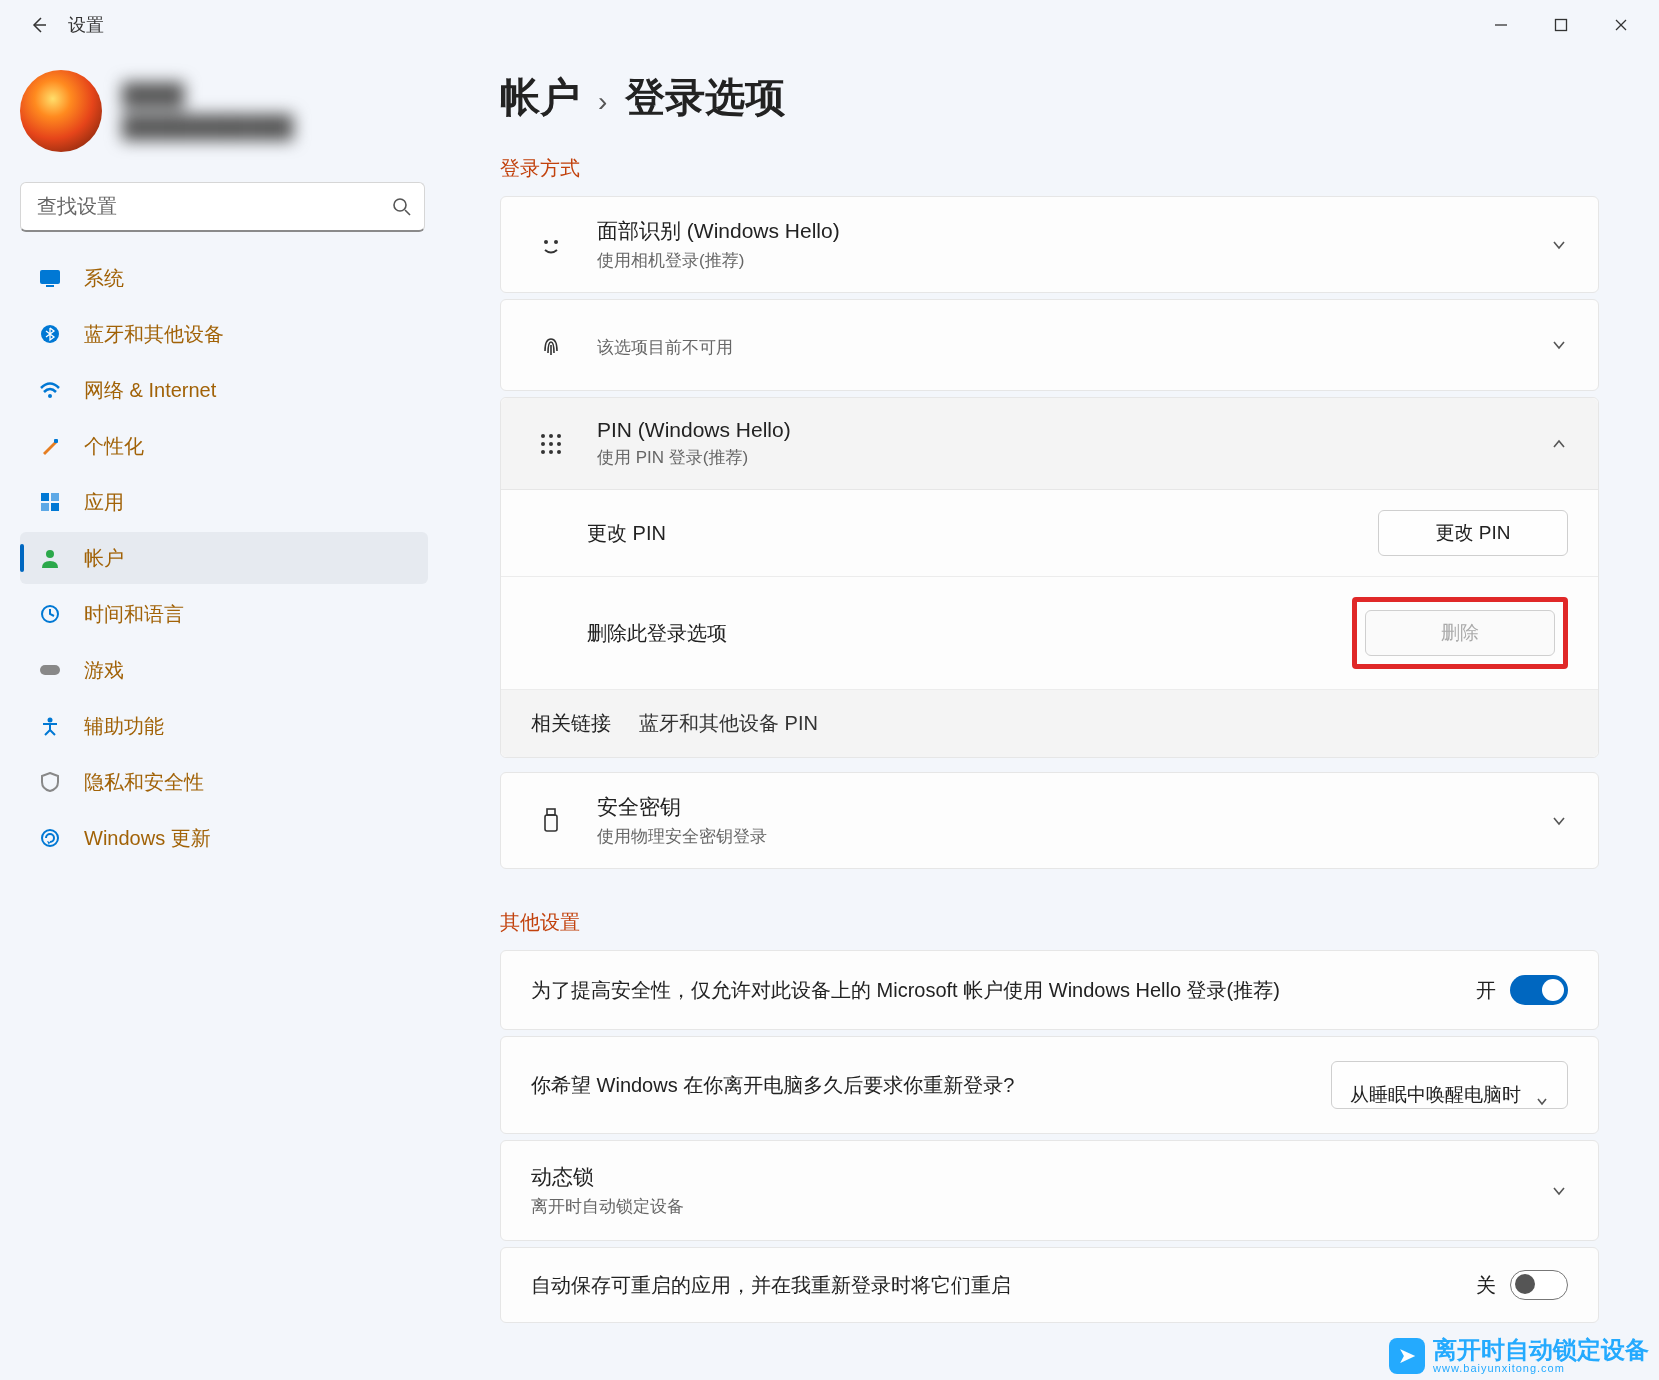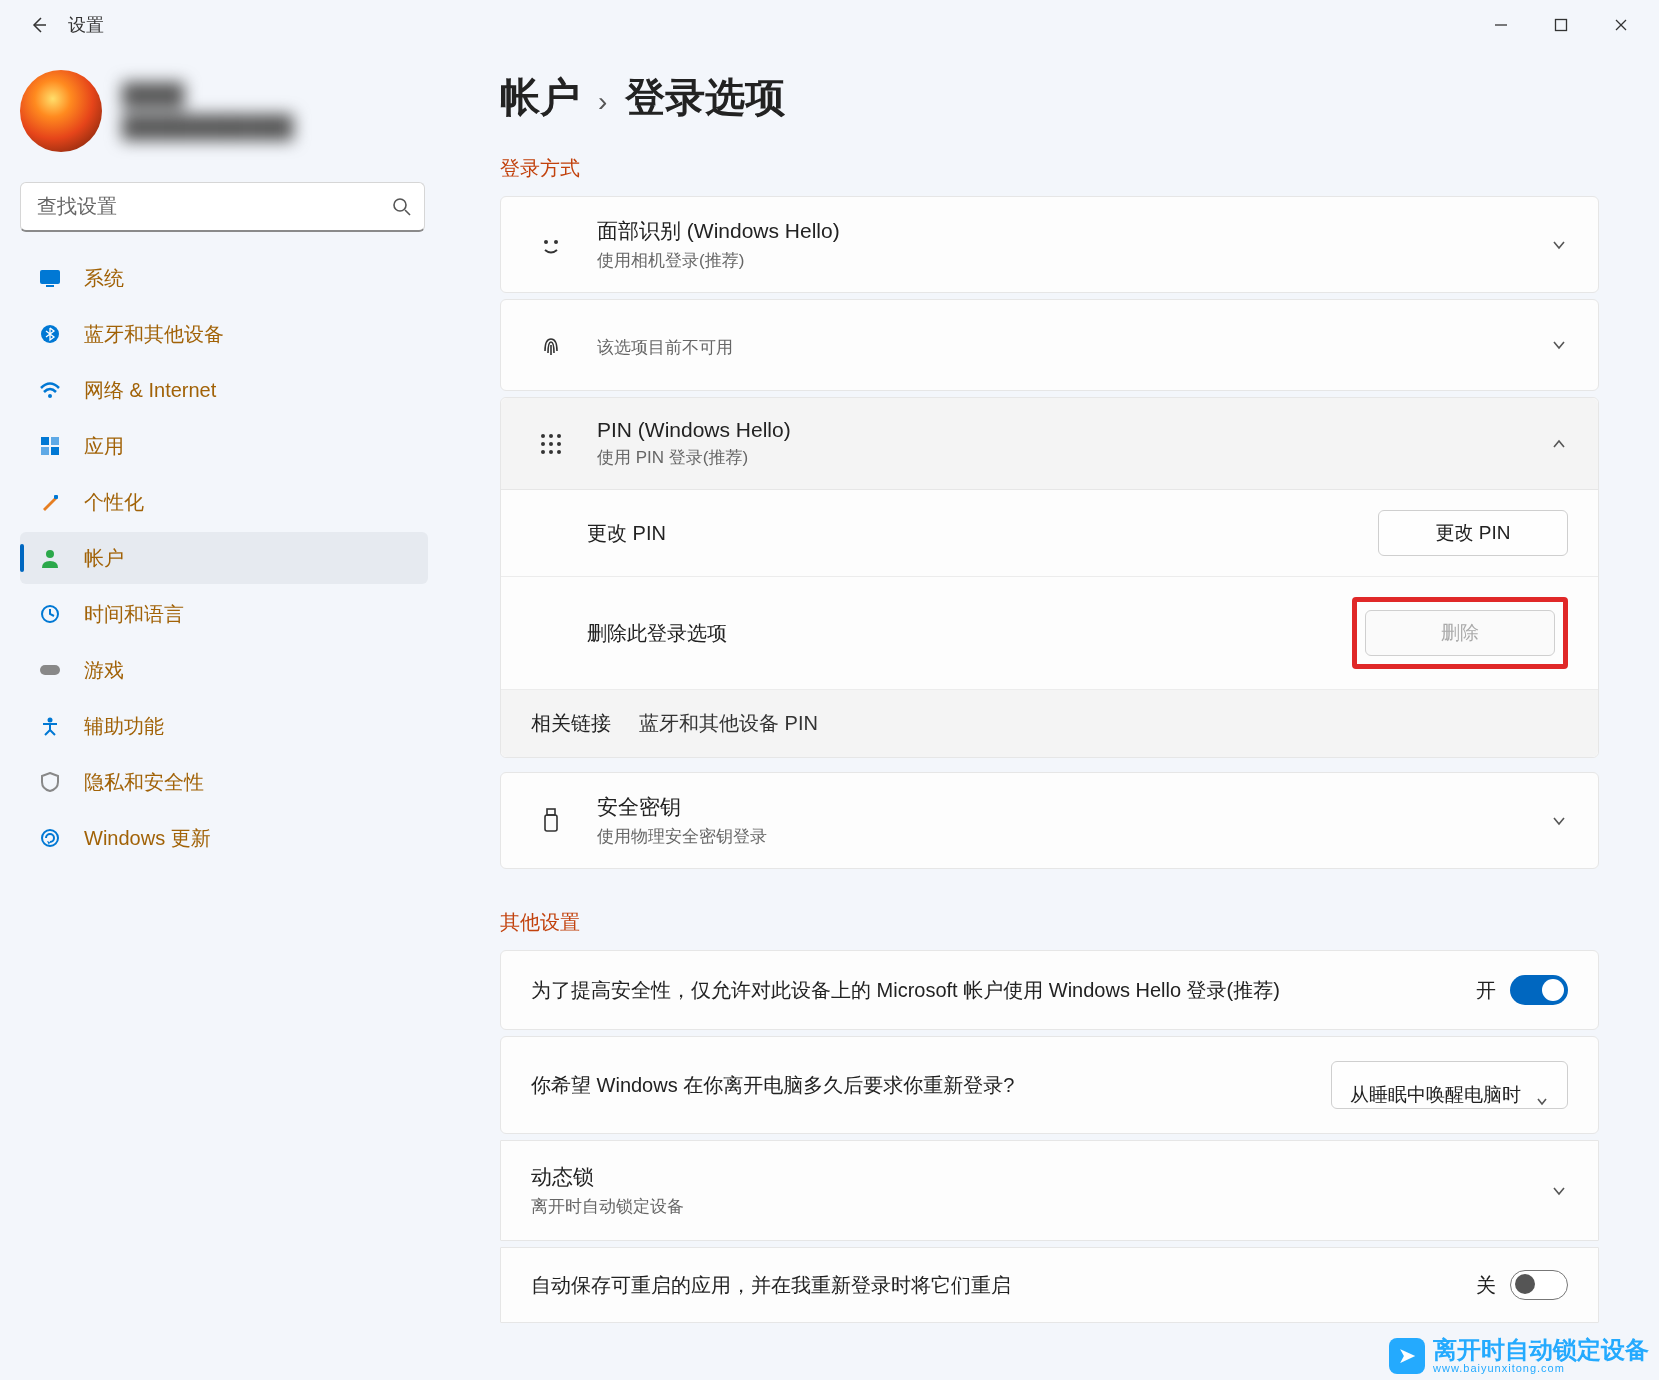--- a/index.html
+++ b/index.html
@@ -61,21 +61,21 @@
 .setting-sub { font-size: 17px; color: #666; margin-top: 4px; }
 .toggle-label { font-size: 20px; color: #222; margin-right: 14px; }
 .toggle { width: 58px; height: 30px; border-radius: 15px; position: relative; cursor: pointer; }
 .toggle.on { background: #0067c0; }
 .toggle.on::after { content: ""; position: absolute; right: 4px; top: 4px; width: 22px; height: 22px; background: #fff; border-radius: 50%; }
 .toggle.off { background: #fff; border: 1.5px solid #777; }
 .toggle.off::after { content: ""; position: absolute; left: 4px; top: 3px; width: 20px; height: 20px; background: #555; border-radius: 50%; }
 
 .dropdown { display: flex; align-items: flex-end; gap: 14px; border: 1px solid #cfcfcf; border-radius: 6px; background: #fefefe; height: 48px; padding: 0 18px; font-size: 19px; color: #222; cursor: pointer; }
 
-.dynlock-row, .autosave-row { background: #fdfdfd; border: 1px solid #e6e6e6; border-radius: 1px; margin-bottom: 6px; display: flex; align-items: center; padding: 22px 30px; }
+.dynlock-row, .autosave-row { background: #fdfdfd; border: 1px solid #e6e6e6; border-radius: 6px; margin-bottom: 6px; display: flex; align-items: center; padding: 22px 30px; }
 .dynlock-text { flex: 1; }
 .dynlock-row .card-chev { color: #555; }
 
 .watermark { position: absolute; right: 10px; bottom: 6px; display: flex; align-items: center; gap: 8px; opacity: 0.95; }
 .watermark .wm-icon { width: 36px; height: 36px; background: #19a6ff; border-radius: 8px; display: flex; align-items: center; justify-content: center; color: #fff; font-size: 22px; }
 .watermark .wm-text { color: #19a6ff; font-weight: 700; font-size: 24px; line-height: 1; }
 .watermark .wm-sub { color: #19a6ff; font-size: 11px; letter-spacing: 1px; }
 
 svg { display: block; }
 </style>
@@ -156,36 +156,36 @@
               <path d="M2 7 Q11 -2 20 7" stroke="#0078d4" stroke-width="2.5" fill="none"></path>
               <path d="M5 11 Q11 5 17 11" stroke="#0078d4" stroke-width="2.5" fill="none"></path>
               <circle cx="11" cy="15" r="2" fill="#0078d4"></circle>
             </svg>
           </span>
         <span>网络 &amp; Internet</span>
       </div>
       <div class="nav-item">
         <span class="nav-ico">
             <svg width="20" height="20">
+              <path d="M3 17 L15 5 L17 7 L5 19 Z" fill="#e67e22"></path>
+              <rect x="14" y="3" width="4" height="4" rx="1" fill="#0078d4"></rect>
+            </svg>
+          </span>
+        <span>个性化</span>
+      </div>
+      <div class="nav-item">
+        <span class="nav-ico">
+            <svg width="20" height="20">
               <rect x="1" y="1" width="8" height="8" fill="#0078d4"></rect>
               <rect x="11" y="1" width="8" height="8" fill="#5ea9e6"></rect>
               <rect x="1" y="11" width="8" height="8" fill="#5ea9e6"></rect>
               <rect x="11" y="11" width="8" height="8" fill="#0078d4"></rect>
             </svg>
           </span>
         <span>应用</span>
-      </div>
-      <div class="nav-item">
-        <span class="nav-ico">
-            <svg width="20" height="20">
-              <path d="M3 17 L15 5 L17 7 L5 19 Z" fill="#e67e22"></path>
-              <rect x="14" y="3" width="4" height="4" rx="1" fill="#0078d4"></rect>
-            </svg>
-          </span>
-        <span>个性化</span>
       </div>
       <div class="nav-item active">
         <span class="nav-ico">
             <svg width="20" height="20">
               <circle cx="10" cy="6" r="4" fill="#2ba84a"></circle>
               <path d="M2 20 Q2 13 10 13 Q18 13 18 20 Z" fill="#2ba84a"></path>
             </svg>
           </span>
         <span>帐户</span>
       </div>

